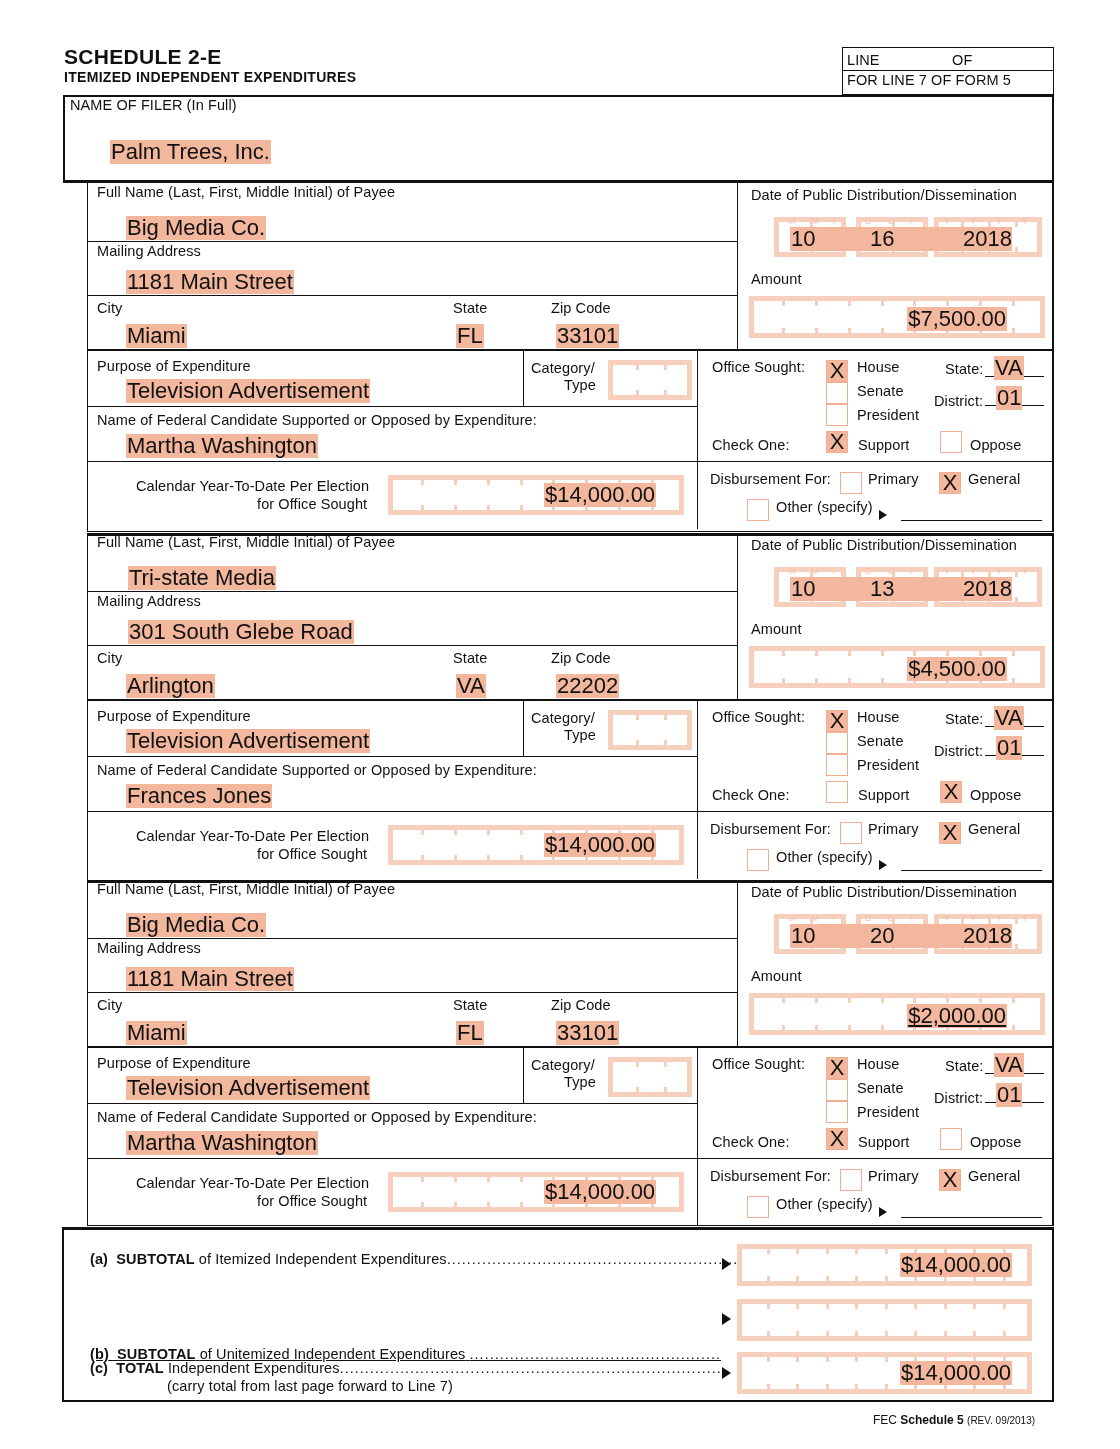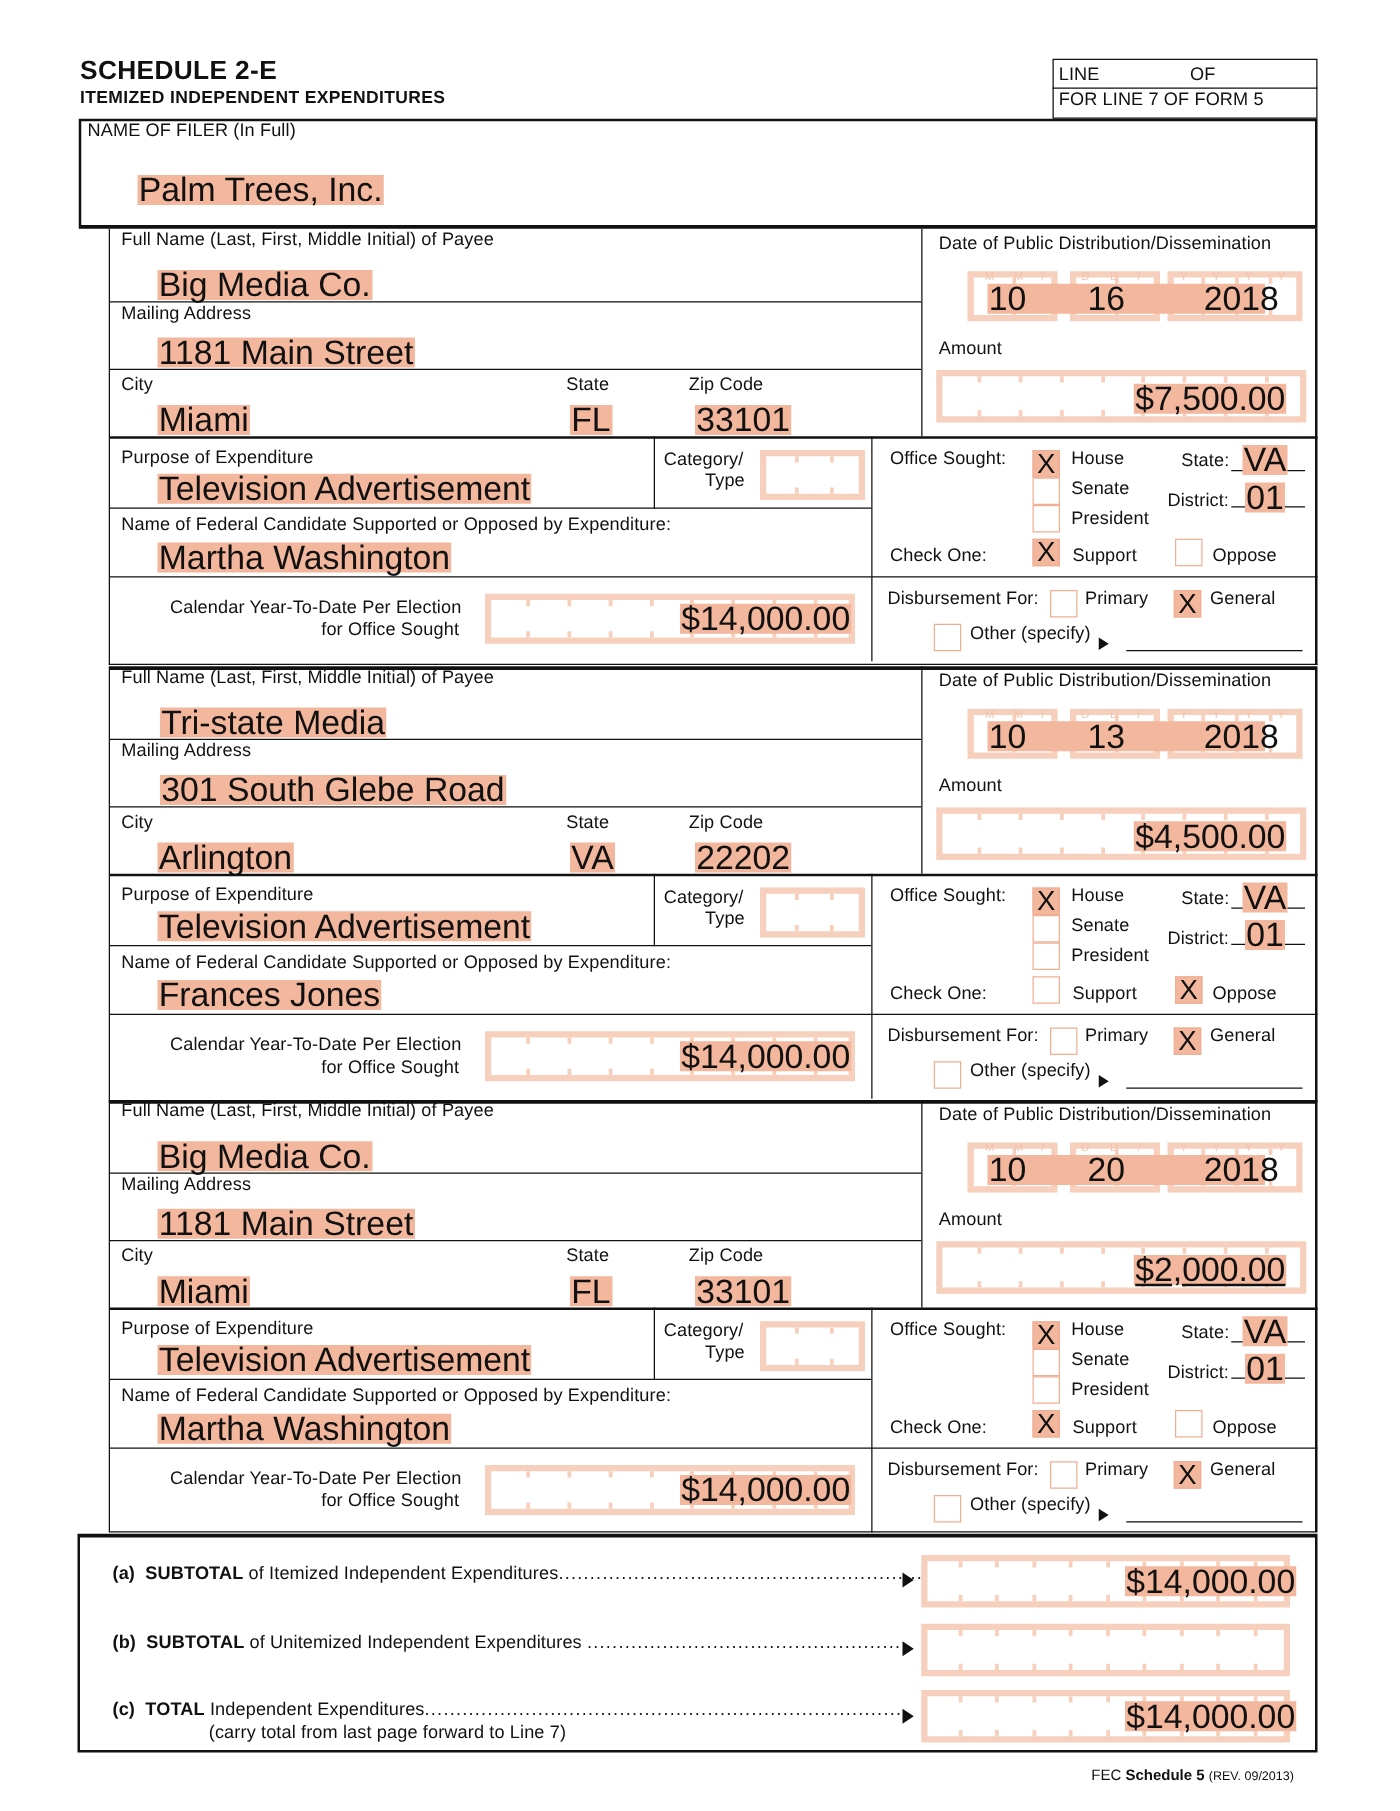--- a/index.html
+++ b/index.html
@@ -1,19 +1,19 @@
 <!DOCTYPE html>
 <html><head>
 <meta charset="utf-8">
 <style>
   * { box-sizing: border-box; margin: 0; padding: 0; }
   body { width: 1120px; height: 1449px; background: #ffffff; position: relative; font-family: "Liberation Sans", sans-serif; color: #111; overflow: hidden; }
   .abs { position: absolute; }
   .hl { background: #f2b79d; }
-  .fill { font-size: 27px; line-height: 24px; padding: 0 1px; white-space: nowrap; }
+  .fill { font-size: 22px; line-height: 24px; padding: 0 1px; white-space: nowrap; }
   .lbl { font-size: 14.5px; white-space: nowrap; letter-spacing: 0.1px; }
   .title1 { font-size: 21px; font-weight: bold; letter-spacing: 0.3px; }
   .title2 { font-size: 14px; font-weight: bold; letter-spacing: 0.3px; }
   .hline { position: absolute; background: #111; height: 1px; }
   .vline { position: absolute; background: #111; width: 1px; }
   .box { position: absolute; border: 1px solid #111; }
   .digbox { position: absolute; border: 5px solid #f6cfbd; background: #fff; }
   .tick { position: absolute; width: 3px; height: 5px; background: #f6cfbd; }
   .dig-letter { position: absolute; font-size: 9px; color: #f0c4ae; }
   .chk { position: absolute; width: 22px; height: 22px; border: 1.5px solid #eeaf94; font-size: 22px; line-height: 20px; text-align: center; }
@@ -412,21 +412,21 @@
     <div class="uline" style="left: 901px; top: 1217px; width: 141px;"></div>
   </div>
 
 <div class="box" style="left:62px;top:1227px;width:992px;height:175px;border-width:2px;border-top-width:3px;"></div>
 
 <div class="abs lbl" style="left:90px;top:1251px;font-size:14.5px;">
   <b>(a)</b>&nbsp; <b>SUBTOTAL</b> <span>of Itemized Independent Expenditures</span><span style="letter-spacing:1px;">.............................................................</span>
 </div>
 <div class="arrow" style="left:722px;top:1258px;"></div>
 
-<div class="abs lbl" style="left:90px;top:1306px;">
+<div class="abs lbl" style="left:90px;top:1346px;text-decoration:underline;">
   <b>(b)</b>&nbsp; <b>SUBTOTAL</b> <span>of Unitemized Independent Expenditures</span> <span style="letter-spacing:1px;">..................................................</span>
 </div>
 <div class="arrow" style="left:722px;top:1313px;"></div>
 
 <div class="abs lbl" style="left:90px;top:1360px;">
   <b>(c)</b>&nbsp; <b>TOTAL</b> <span>Independent Expenditures</span><span style="letter-spacing:1px;">.............................................................................</span>
 </div>
 <div class="abs lbl" style="left:167px;top:1378px;">(carry total from last page forward to Line 7)</div>
 <div class="arrow" style="left:722px;top:1367px;"></div>
 

